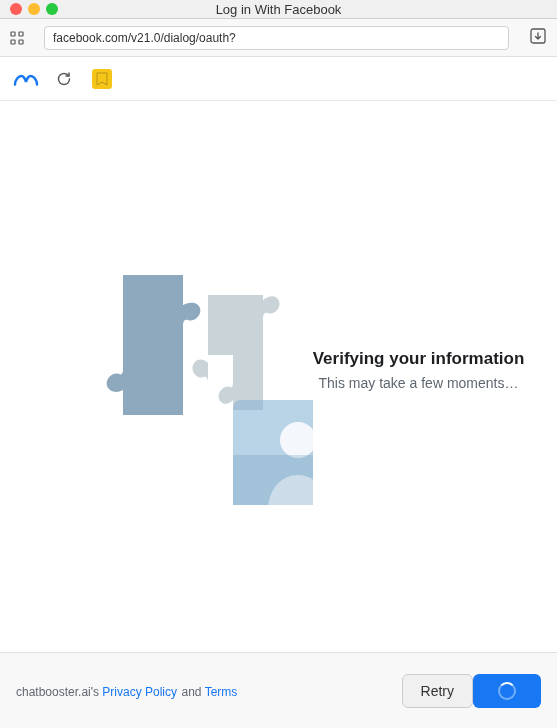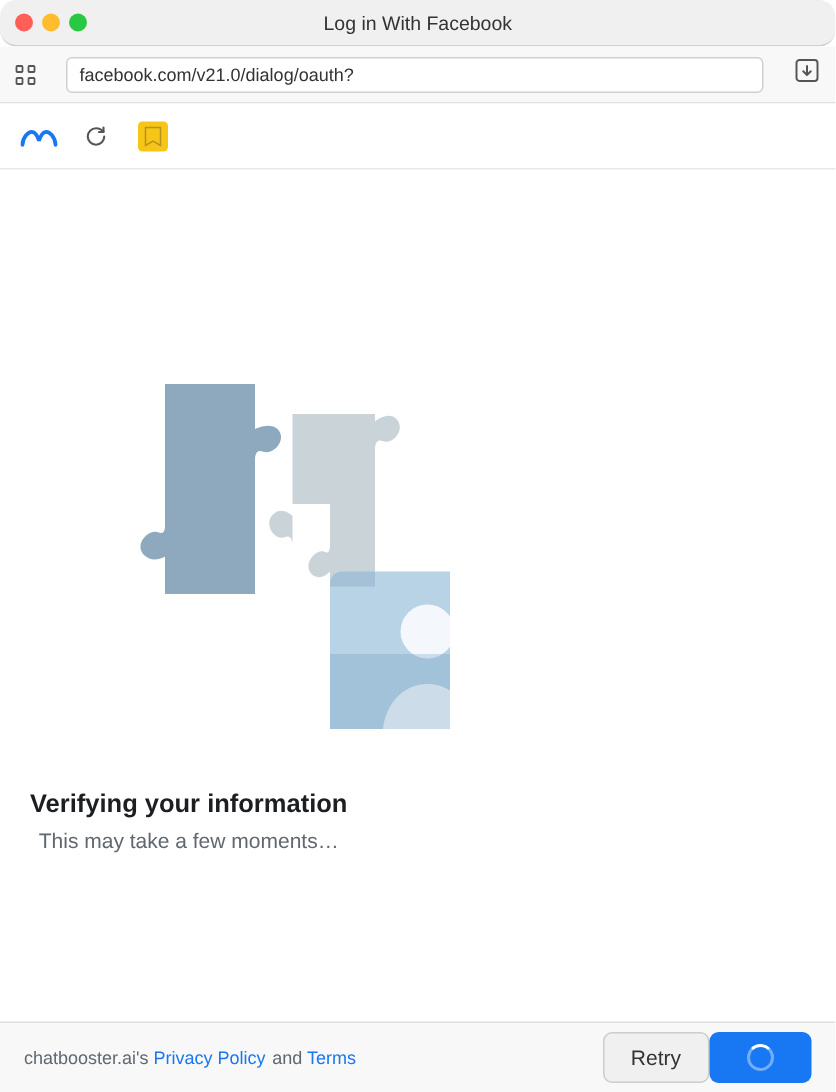--- a/index.html
+++ b/index.html
@@ -9,27 +9,26 @@
       height: 728px;
       font-family: -apple-system, BlinkMacSystemFont, 'Helvetica Neue', Arial, sans-serif;
       background: #fff;
       overflow: hidden;
       position: relative;
     }
 
     
     .title-bar {
       background: #f0f0f0;
-      height: 31px;
+      height: 19px;
       display: flex;
       align-items: center;
       justify-content: center;
       position: relative;
       border-bottom: 1px solid #d0d0d0;
-      border-radius: 11px;
     }
 
     .traffic-lights {
       position: absolute;
       left: 10px;
       display: flex;
       gap: 6px;
       align-items: center;
     }
 
@@ -116,22 +115,21 @@
       align-items: center;
       justify-content: center;
       font-size: 11px;
       color: #333;
       font-weight: bold;
     }
 
     
     .main-content {
       display: flex;
-      flex-direction: column;
-      align-items: flex-start;
+      align-items: center;
       justify-content: center;
       padding: 30px 20px;
       flex: 1;
       height: calc(728px - 28px - 38px - 44px - 60px);
     }
 
     
     .puzzle-container {
       width: 280px;
       height: 300px;
@@ -155,21 +153,21 @@
       font-size: 14px;
       color: #606770;
     }
 
     
     .footer {
       position: absolute;
       bottom: 0;
       left: 0;
       right: 0;
-      height: 47px;
+      height: 76px;
       background: #f8f8f8;
       border-top: 1px solid #e0e0e0;
       display: flex;
       align-items: center;
       padding: 0 16px;
       justify-content: space-between;
     }
 
     .footer-text {
       font-size: 12px;

